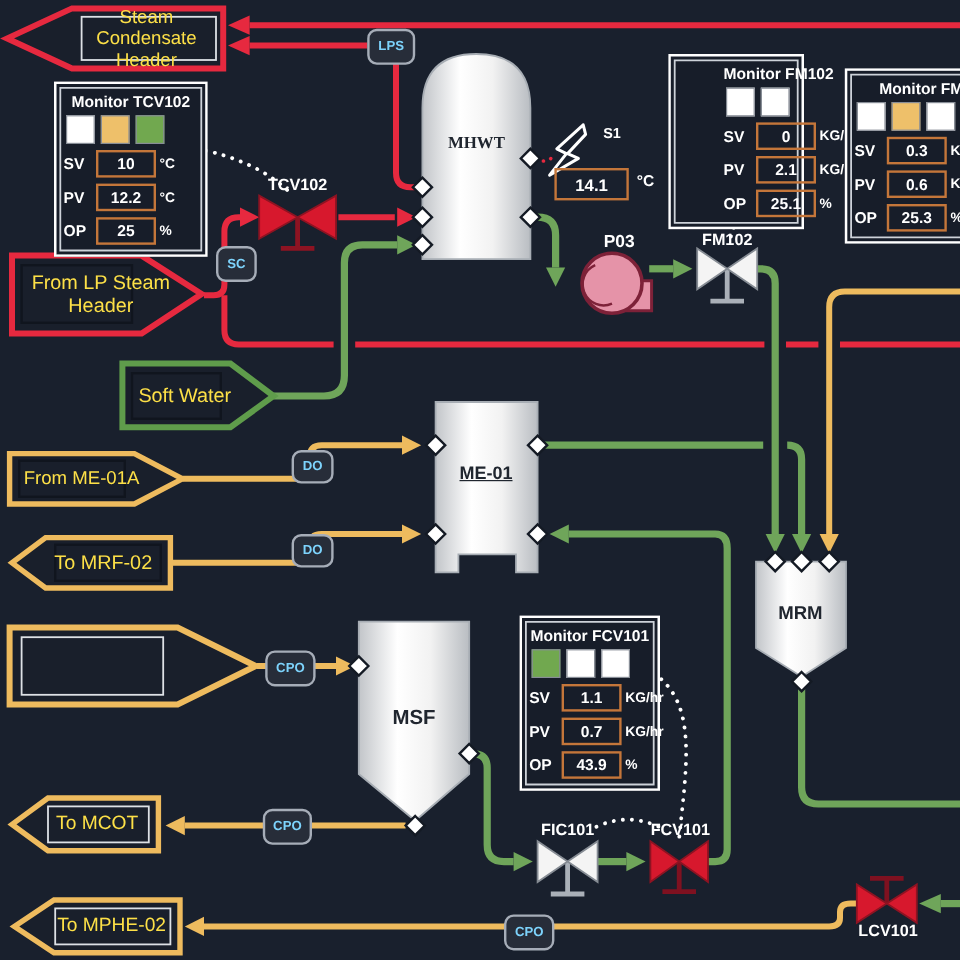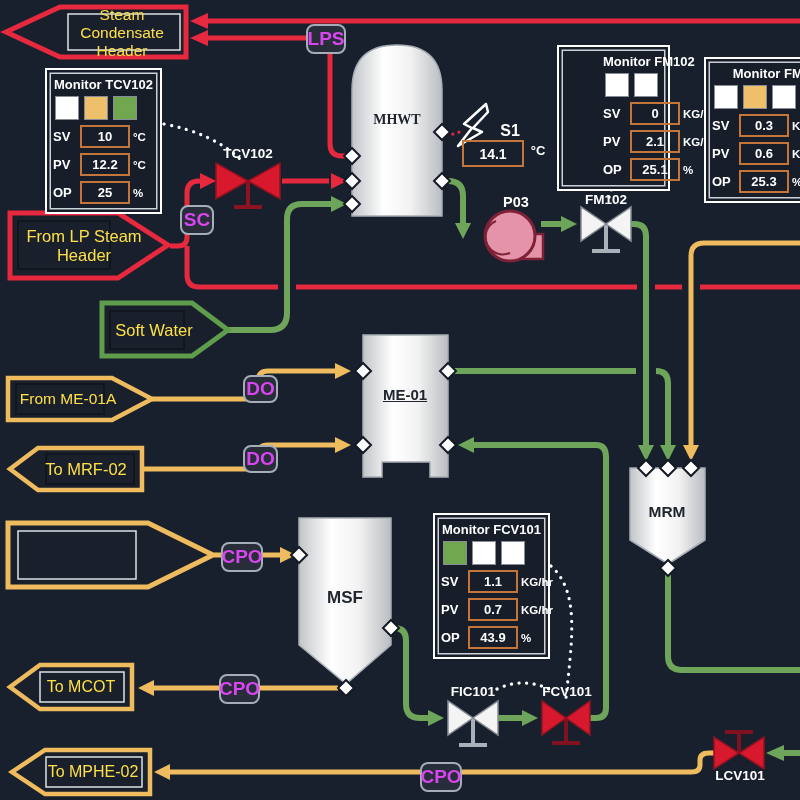--- a/index.html
+++ b/index.html
@@ -2,22 +2,22 @@
 <html><head>
 <meta charset="utf-8">
 <style>
   html,body{margin:0;padding:0;background:#0d1219;}
   #screen{position:relative;width:800px;height:800px;background:#19202d;overflow:hidden;
           font-family:"Liberation Sans",sans-serif;}
   #pipes{position:absolute;left:0;top:0;z-index:1;}
   .abs{position:absolute;z-index:2;}
   .tagtext{display:flex;flex-direction:column;align-items:center;justify-content:center;
            color:#fde047;font-weight:normal;text-align:center;line-height:1.15;}
-  .chip{background:#272d39;border:2px solid #a6adb8;border-radius:8px;color:#d946ef;
-        font-weight:bold;font-size:19px;display:flex;align-items:center;justify-content:center;}
+  .chip{background:#272d39;border:2px solid #a6adb8;border-radius:8px;color:#7dd3fc;
+        font-weight:bold;font-size:11px;display:flex;align-items:center;justify-content:center;}
   .eqlabel{color:#20262f;font-weight:bold;text-align:center;}
   .wlabel{color:#fff;font-weight:bold;text-align:center;}
   .monitor{position:absolute;z-index:2;box-sizing:border-box;background:#171d29;border:2.5px solid #fff;
            box-shadow:inset 0 0 0 2.5px #171d29, inset 0 0 0 4px #cdd2d9;padding:7px 6px 8px;}
   .mtitle{color:#fff;font-weight:bold;font-size:13px;text-align:center;white-space:nowrap;margin-bottom:4px;}
   .sqrow{display:flex;gap:5px;margin:2px 0 2px 2px;}
   .sq{width:24px;height:24px;border:1px solid #878d96;box-sizing:border-box;}
   .sq-white{background:#ffffff;}
   .sq-orange{background:#eec06a;}
   .sq-green{background:#71a84f;}
@@ -228,26 +228,26 @@
 <div class="abs eqlabel" style="left:362px;top:112px;width:70px;font-size:14px;font-family:Liberation Serif, serif;">MHWT</div>
 <div class="abs eqlabel" style="left:370px;top:386px;width:70px;font-size:15px;text-decoration:underline;">ME-01</div>
 <div class="abs eqlabel" style="left:310px;top:588px;width:70px;font-size:17px;">MSF</div>
 <div class="abs eqlabel" style="left:632px;top:503px;width:70px;font-size:15.5px;">MRM</div>
 <div class="abs wlabel" style="left:494px;top:194px;width:44px;font-size:14.5px;">P03</div>
 <div class="abs wlabel" style="left:578px;top:192px;width:56px;font-size:13.5px;">FM102</div>
 <div class="abs wlabel" style="left:218px;top:146px;width:60px;font-size:13.5px;">TCV102</div>
 <div class="abs wlabel" style="left:446px;top:684px;width:54px;font-size:13.5px;">FIC101</div>
 <div class="abs wlabel" style="left:540px;top:684px;width:54px;font-size:13.5px;">FCV101</div>
 <div class="abs wlabel" style="left:711px;top:768px;width:58px;font-size:13.5px;">LCV101</div>
-<div class="abs wlabel" style="left:496px;top:122px;width:28px;font-size:16px;">S1</div>
+<div class="abs wlabel" style="left:496px;top:104px;width:28px;font-size:12px;">S1</div>
 
 <div class="abs valbox" style="left:462px;top:140px;width:58px;height:23px;">14.1</div>
 <div class="abs wlabel" style="left:525px;top:143px;width:26px;font-size:13px;">°C</div>
 
-<div class="monitor" style="left:45px;top:68px;width:117px;">
+<div class="monitor" style="left:45px;top:68px;width:128px;">
   <div class="mtitle">Monitor TCV102</div>
   <div class="sqrow">
         <span class="sq sq-white"></span>
         <span class="sq sq-orange"></span>
         <span class="sq sq-green"></span>
       </div>
   <div class="mrow">
     <span class="rlabel">SV</span>
     <span class="rval">10</span>
     <span class="runit">°C</span>

